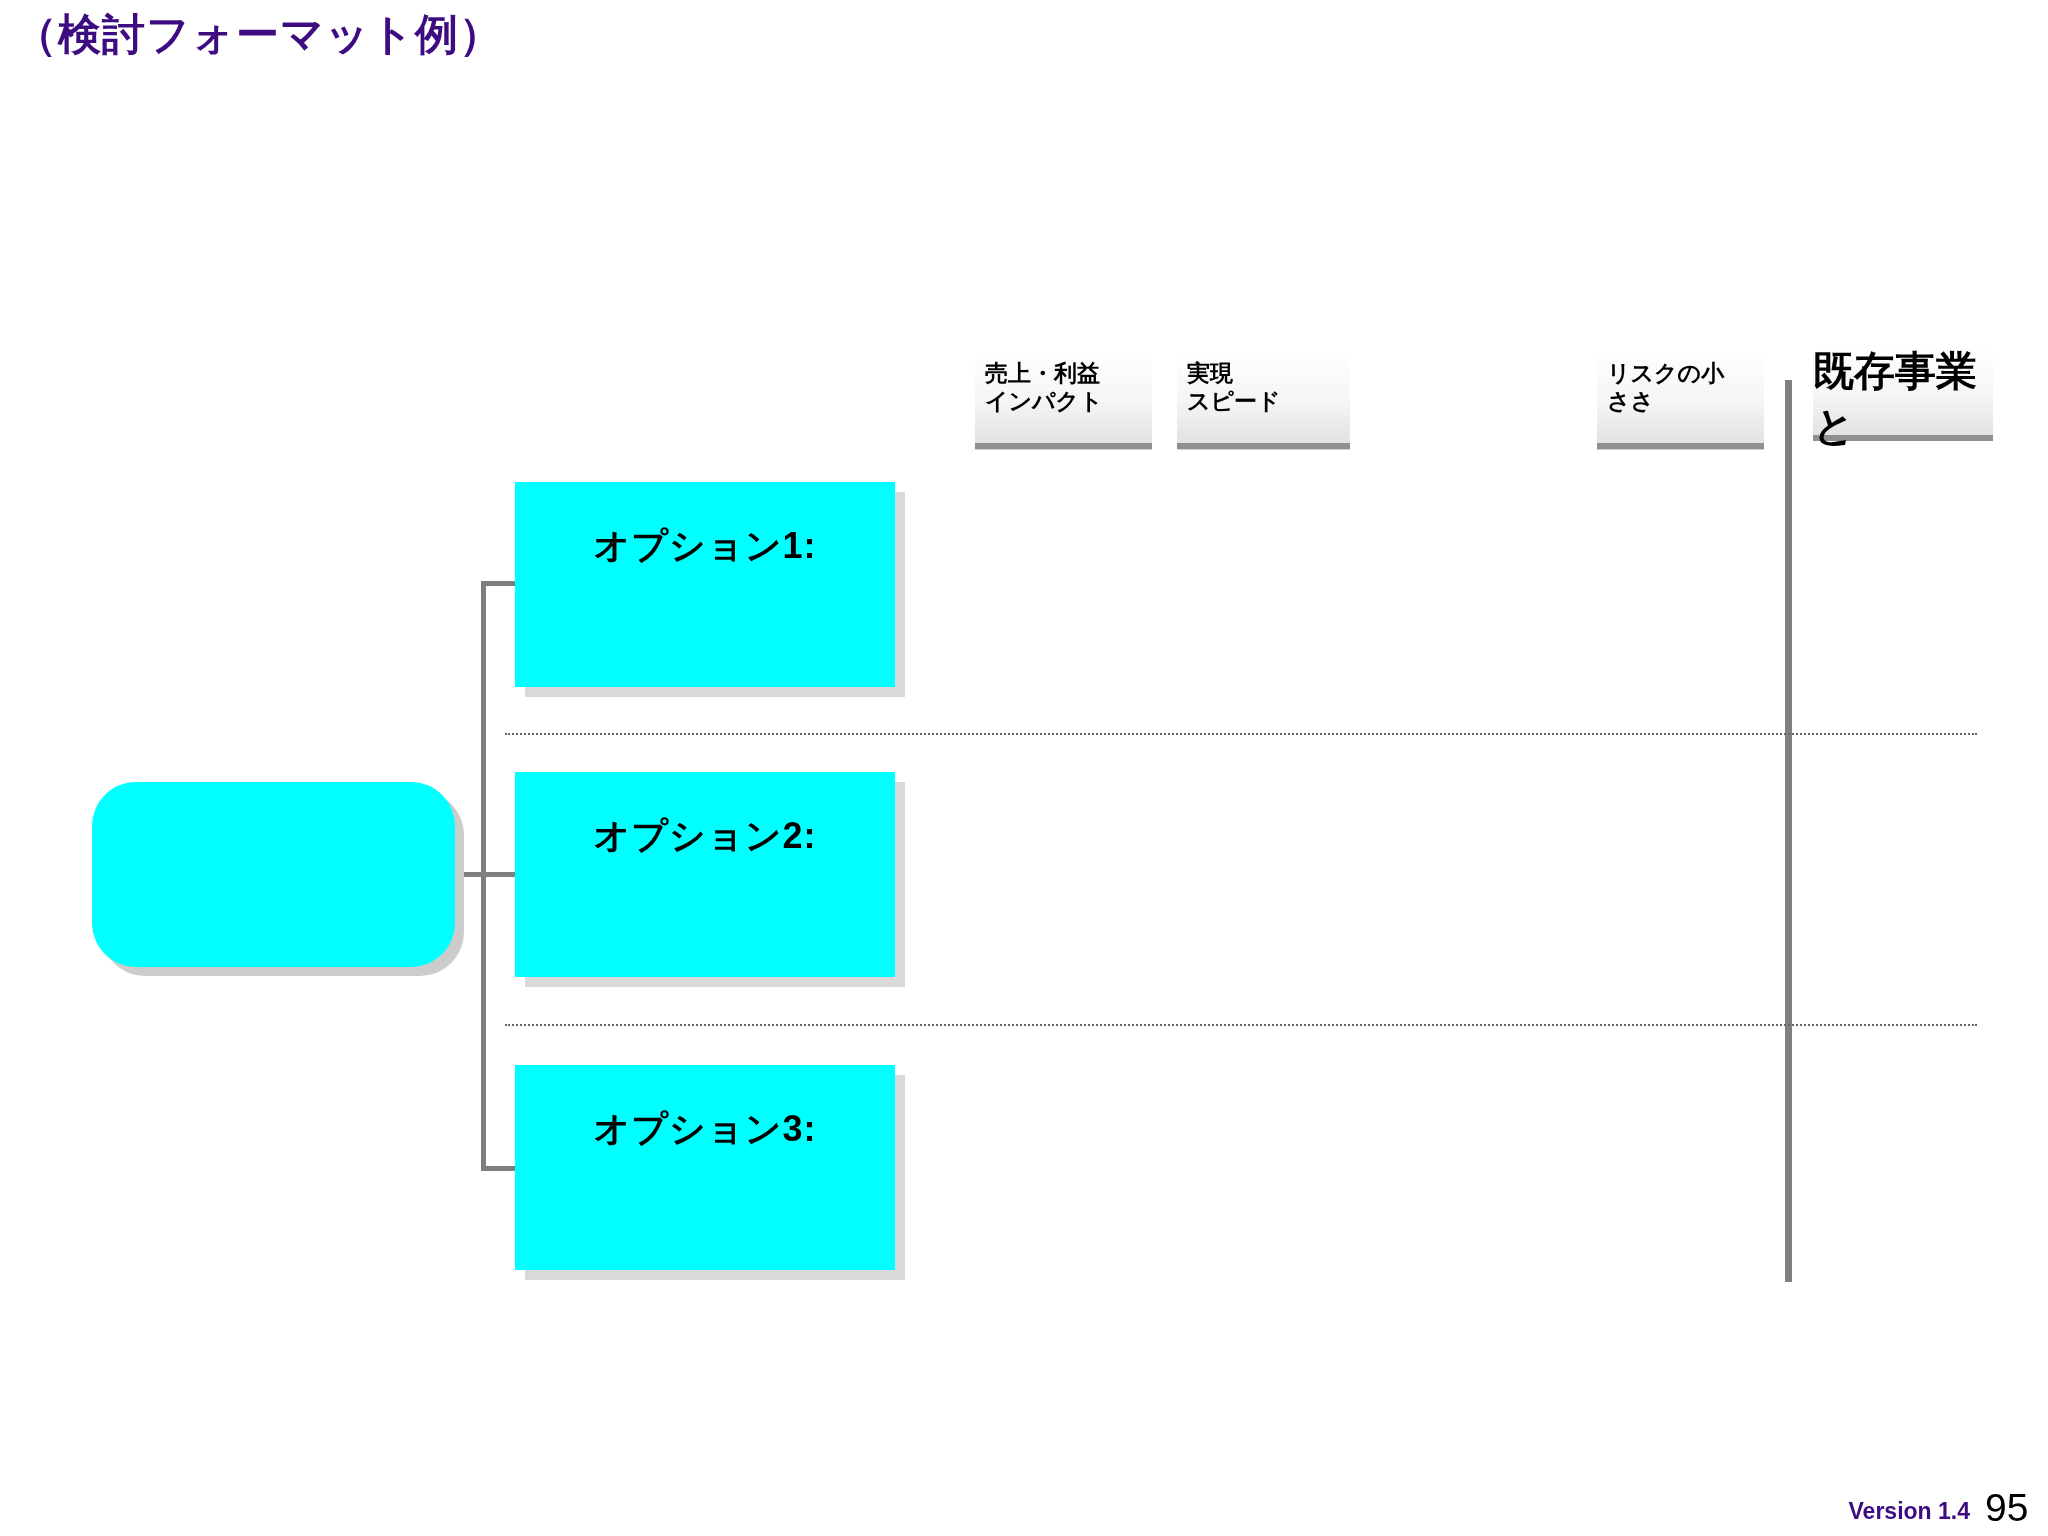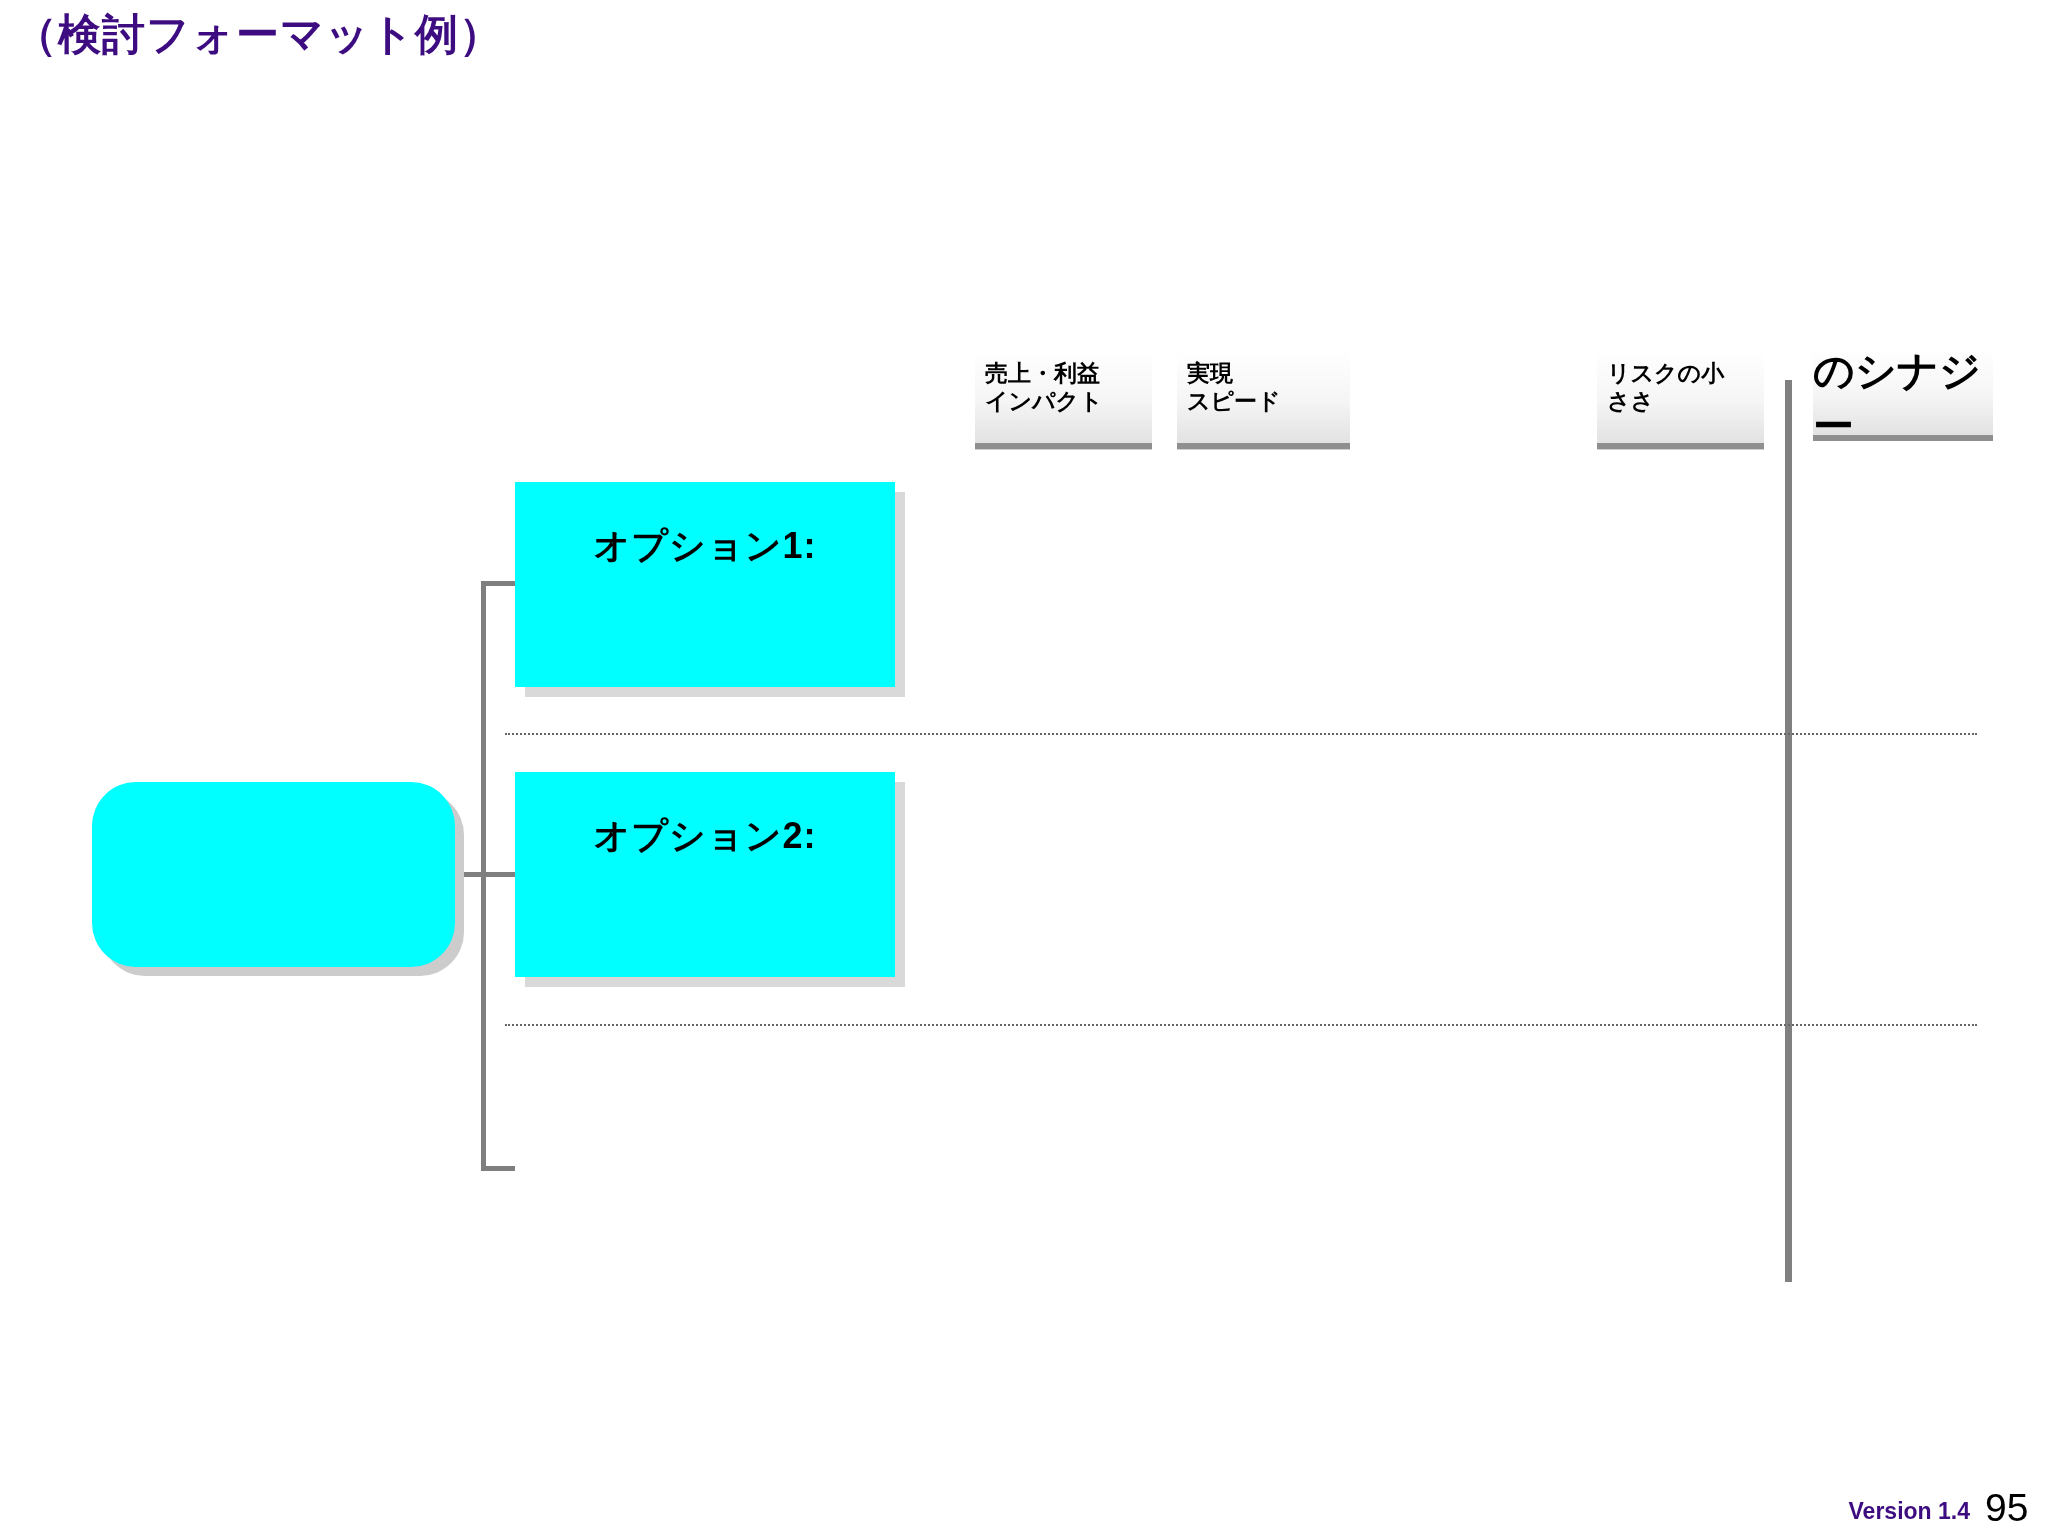--- a/index.html
+++ b/index.html
@@ -98,35 +98,38 @@
 
   <div class="col-header h1">売上・利益
 インパクト</div>
   <div class="col-header h2">実現
 スピード</div>
   <div class="col-header h4">リスクの小
 ささ</div>
 
   <div class="vertical-separator"></div>
 
-  <div class="overall-header">のシナジー</div>
+  <div class="overall-header">既存事業と</div>
 
   <div class="row-divider d1"></div>
   <div class="row-divider d2"></div>
 
   <div class="connector trunk"></div>
   <div class="connector branch-top"></div>
   <div class="connector branch-mid"></div>
   <div class="connector branch-bottom"></div>
 
   <div class="root-box"></div>
 
   <div class="option-box o1">
     <span class="option-label">オプション1:</span>
   </div>
   <div class="option-box o2">
     <span class="option-label">オプション2:</span>
   </div>
+  <div class="option-box o3">
+    <span class="option-label">オプション3:</span>
+  </div>
 
   <div class="footer-version">Version 1.4</div>
   <div class="footer-page">95</div>
 
 </div>
 
 </body></html>

